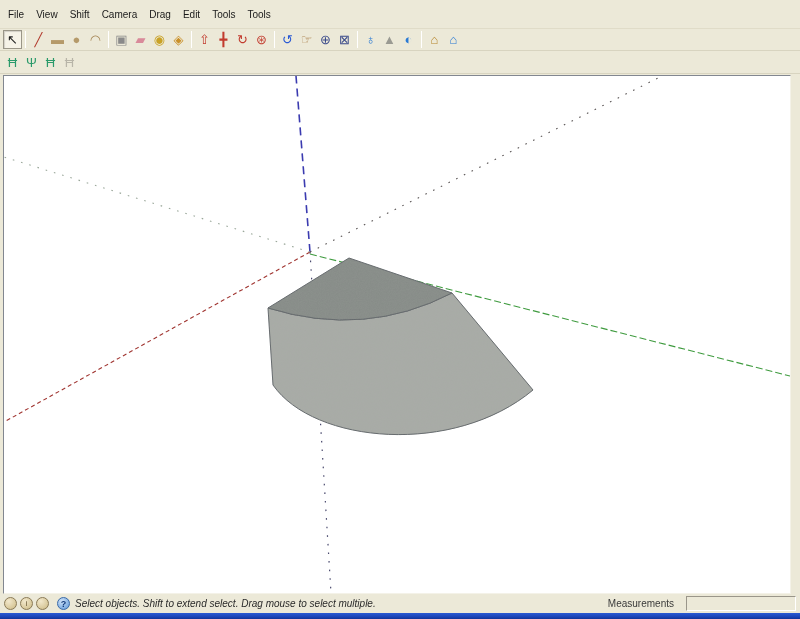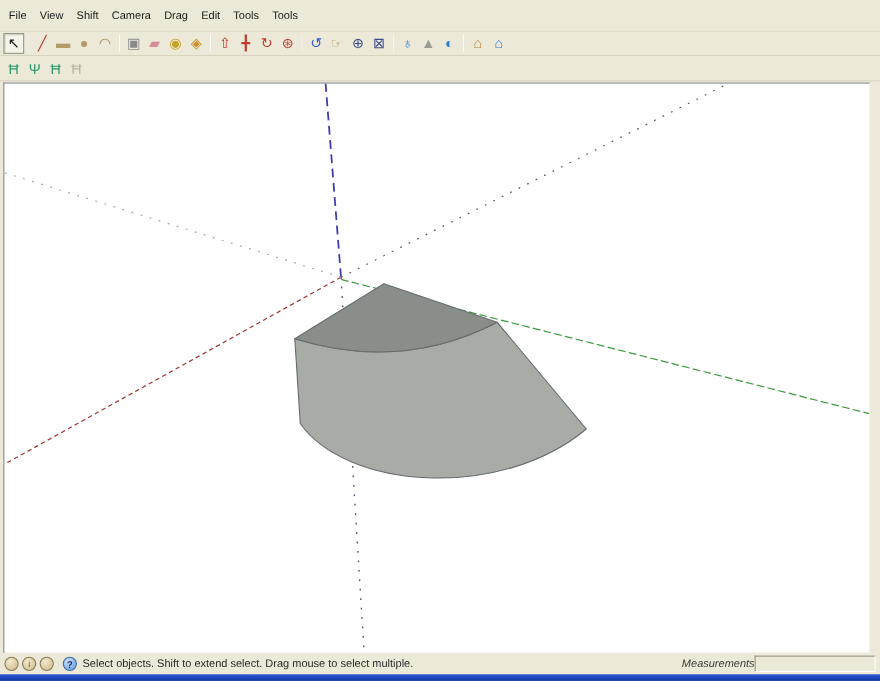--- a/index.html
+++ b/index.html
@@ -46,22 +46,22 @@
   
   .statusbar { position:absolute; left:0; bottom:6px; width:800px; height:19px; background:#ece9d8;
     display:flex; align-items:center; font-size:10px; color:#2a2a2a; padding:0 4px; }
   .status-circles { display:flex; gap:3px; align-items:center; margin-right:8px; }
   .scircle { width:13px; height:13px; border-radius:50%; border:1px solid #8a7a56;
     background:radial-gradient(circle at 35% 30%,#f2e8cc 0%,#d8c89a 70%,#bca878 100%);
     font-size:8px; line-height:11px; text-align:center; color:#6a5a36; cursor:default; }
   .help-circle { width:13px; height:13px; border-radius:50%; margin-right:5px; flex:0 0 auto;
     background:radial-gradient(circle at 35% 30%,#cfe2f8 0%,#7aaae0 75%,#4a7ac0 100%);
     border:1px solid #3a6aa8; color:#123a7a; font-size:9px; font-weight:bold; line-height:12px; text-align:center; }
-  .hint { flex:1 1 auto; white-space:nowrap; overflow:hidden; }
-  .meas-wrap { display:flex; align-items:center; gap:0;font-style:italic; }
+  .hint { flex:1 1 auto; white-space:nowrap; overflow:hidden;font-style:italic; }
+  .meas-wrap { display:flex; align-items:center; gap:12px; }
   .meas-label { color:#3a3a3a; }
   .meas-box { width:110px; height:15px; background:#ece9d8;
     border-top:1px solid #9a968a; border-left:1px solid #9a968a;
     border-bottom:1px solid #fff; border-right:1px solid #fff; font-size:10px; padding:0 3px; }
 
   .bottom-strip { position:absolute; left:0; bottom:0; width:800px; height:6px;
     background:linear-gradient(180deg,#2a5ad4,#1b45b8 60%,#10349a); }
 </style>
 </head>
 <body>

